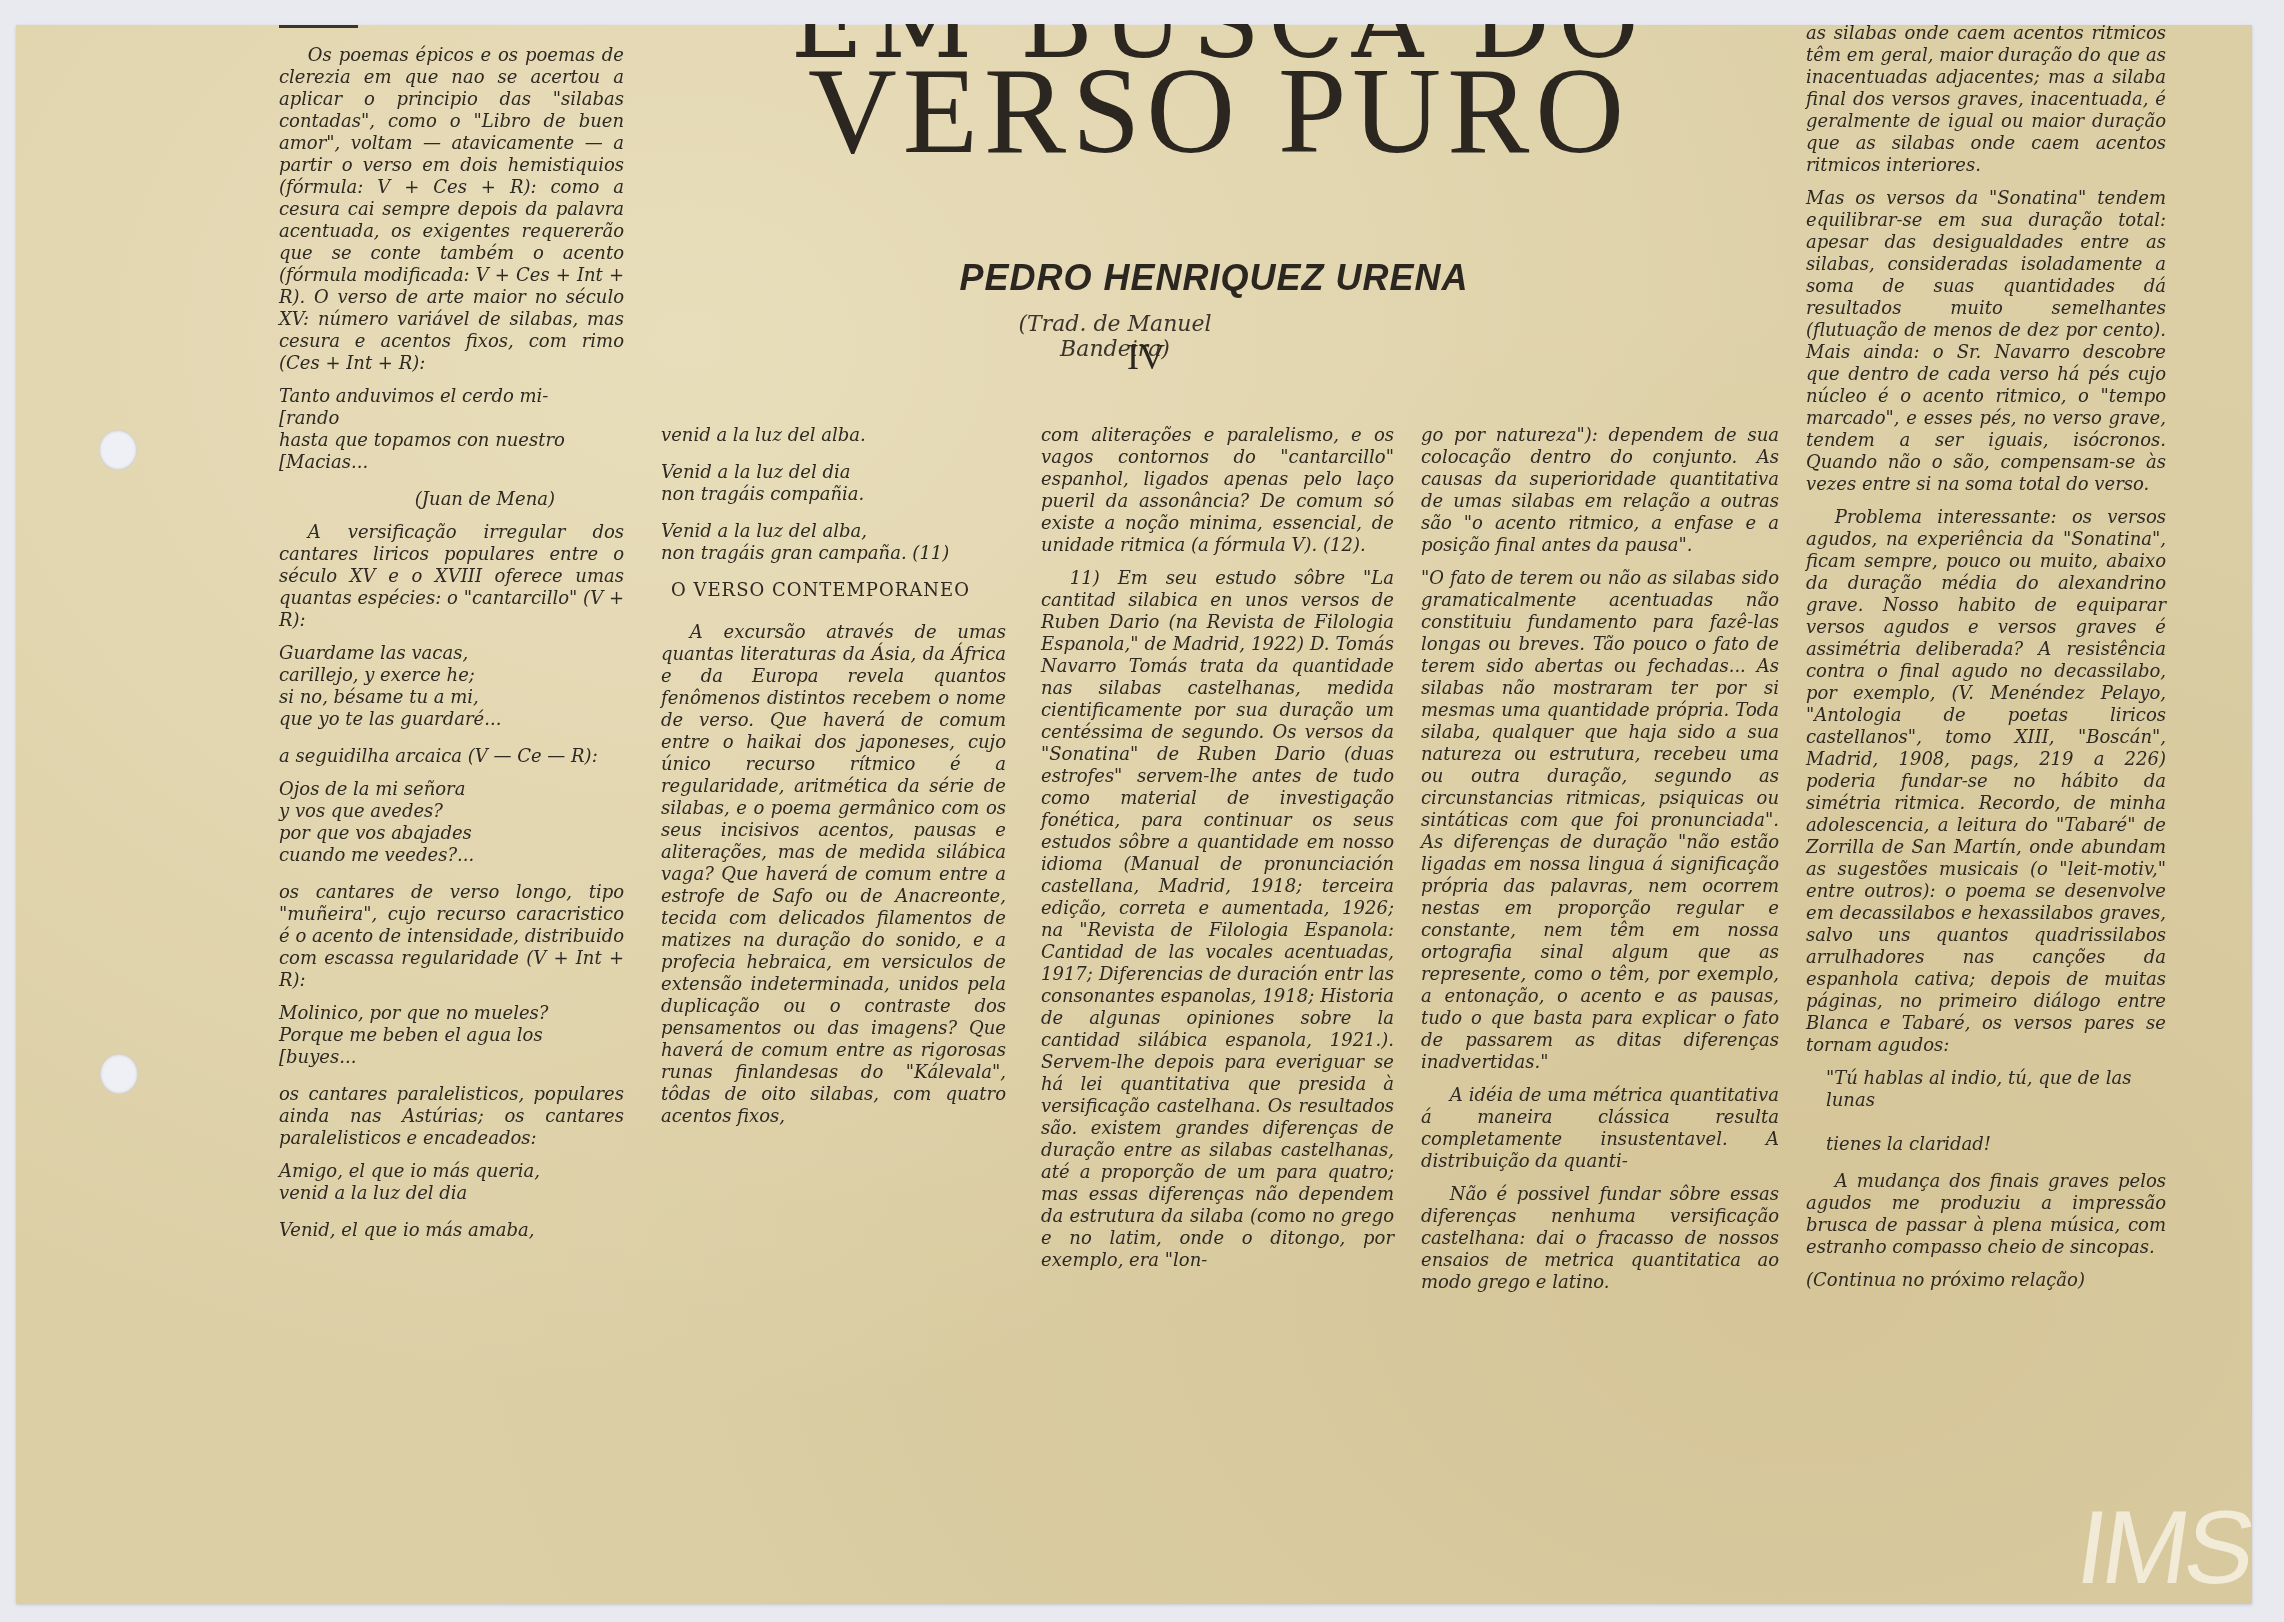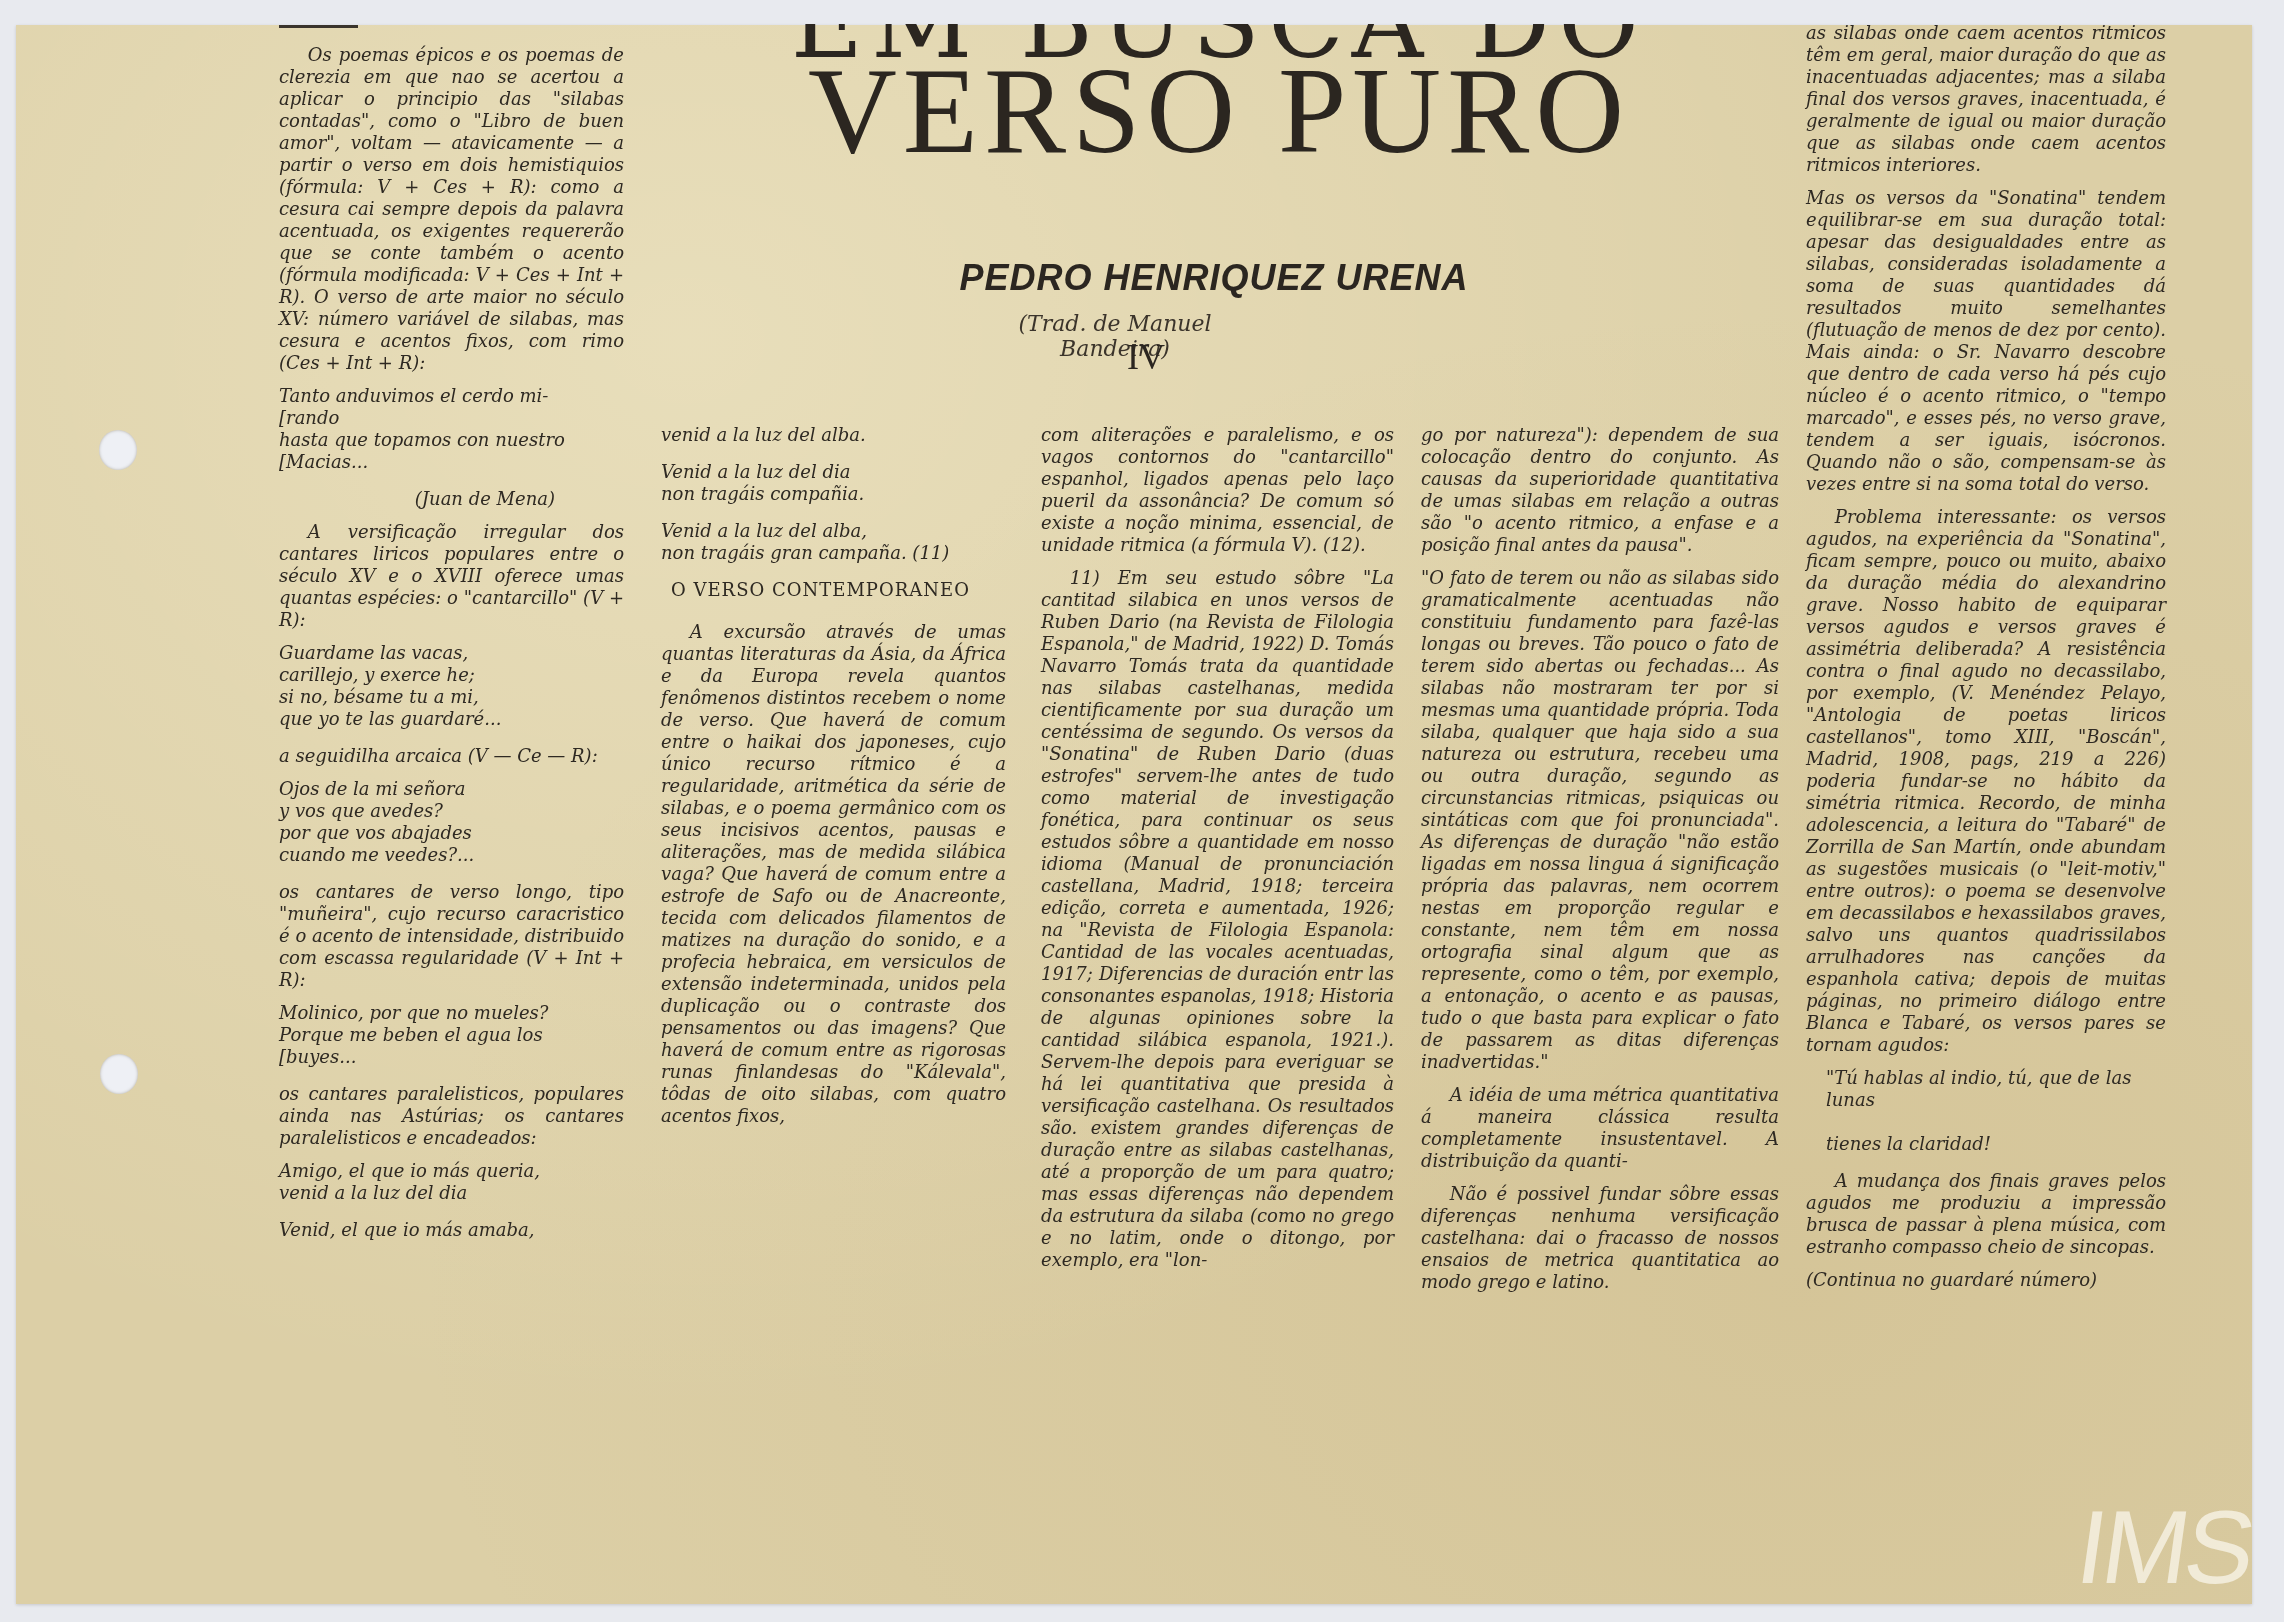--- a/index.html
+++ b/index.html
@@ -133,17 +133,17 @@
 </div>
 
 <div class="col c5">
   <p class="noind">as silabas onde caem acentos ritmicos têm em geral, maior duração do que as inacentuadas adjacentes; mas a silaba final dos versos graves, inacentuada, é geralmente de igual ou maior duração que as silabas onde caem acentos ritmicos interiores.</p>
   <p class="noind">Mas os versos da "Sonatina" tendem equilibrar-se em sua duração total: apesar das desigualdades entre as silabas, consideradas isoladamente a soma de suas quantidades dá resultados muito semelhantes (flutuação de menos de dez por cento). Mais ainda: o Sr. Navarro descobre que dentro de cada verso há pés cujo núcleo é o acento ritmico, o "tempo marcado", e esses pés, no verso grave, tendem a ser iguais, isócronos. Quando não o são, compensam-se às vezes entre si na soma total do verso.</p>
   <p>Problema interessante: os versos agudos, na experiência da "Sonatina", ficam sempre, pouco ou muito, abaixo da duração média do alexandrino grave. Nosso habito de equiparar versos agudos e versos graves é assimétria deliberada? A resistência contra o final agudo no decassilabo, por exemplo, (V. Menéndez Pelayo, "Antologia de poetas liricos castellanos", tomo XIII, "Boscán", Madrid, 1908, pags, 219 a 226) poderia fundar-se no hábito da simétria ritmica. Recordo, de minha adolescencia, a leitura do "Tabaré" de Zorrilla de San Martín, onde abundam as sugestões musicais (o "leit-motiv," entre outros): o poema se desenvolve em decassilabos e hexassilabos graves, salvo uns quantos quadrissilabos arrulhadores nas canções da espanhola cativa; depois de muitas páginas, no primeiro diálogo entre Blanca e Tabaré, os versos pares se tornam agudos:</p>
   <div class="verse" style="margin-left:20px">"Tú hablas al indio, tú, que de las lunas
 
 tienes la claridad!</div>
   <p>A mudança dos finais graves pelos agudos me produziu a impressão brusca de passar à plena música, com estranho compasso cheio de sincopas.</p>
-  <p class="noind">(Continua no guardaré número)</p>
+  <p class="noind">(Continua no próximo relação)</p>
 </div>
 
 <div class="watermark">IMS</div>
 
 
 </body></html>

